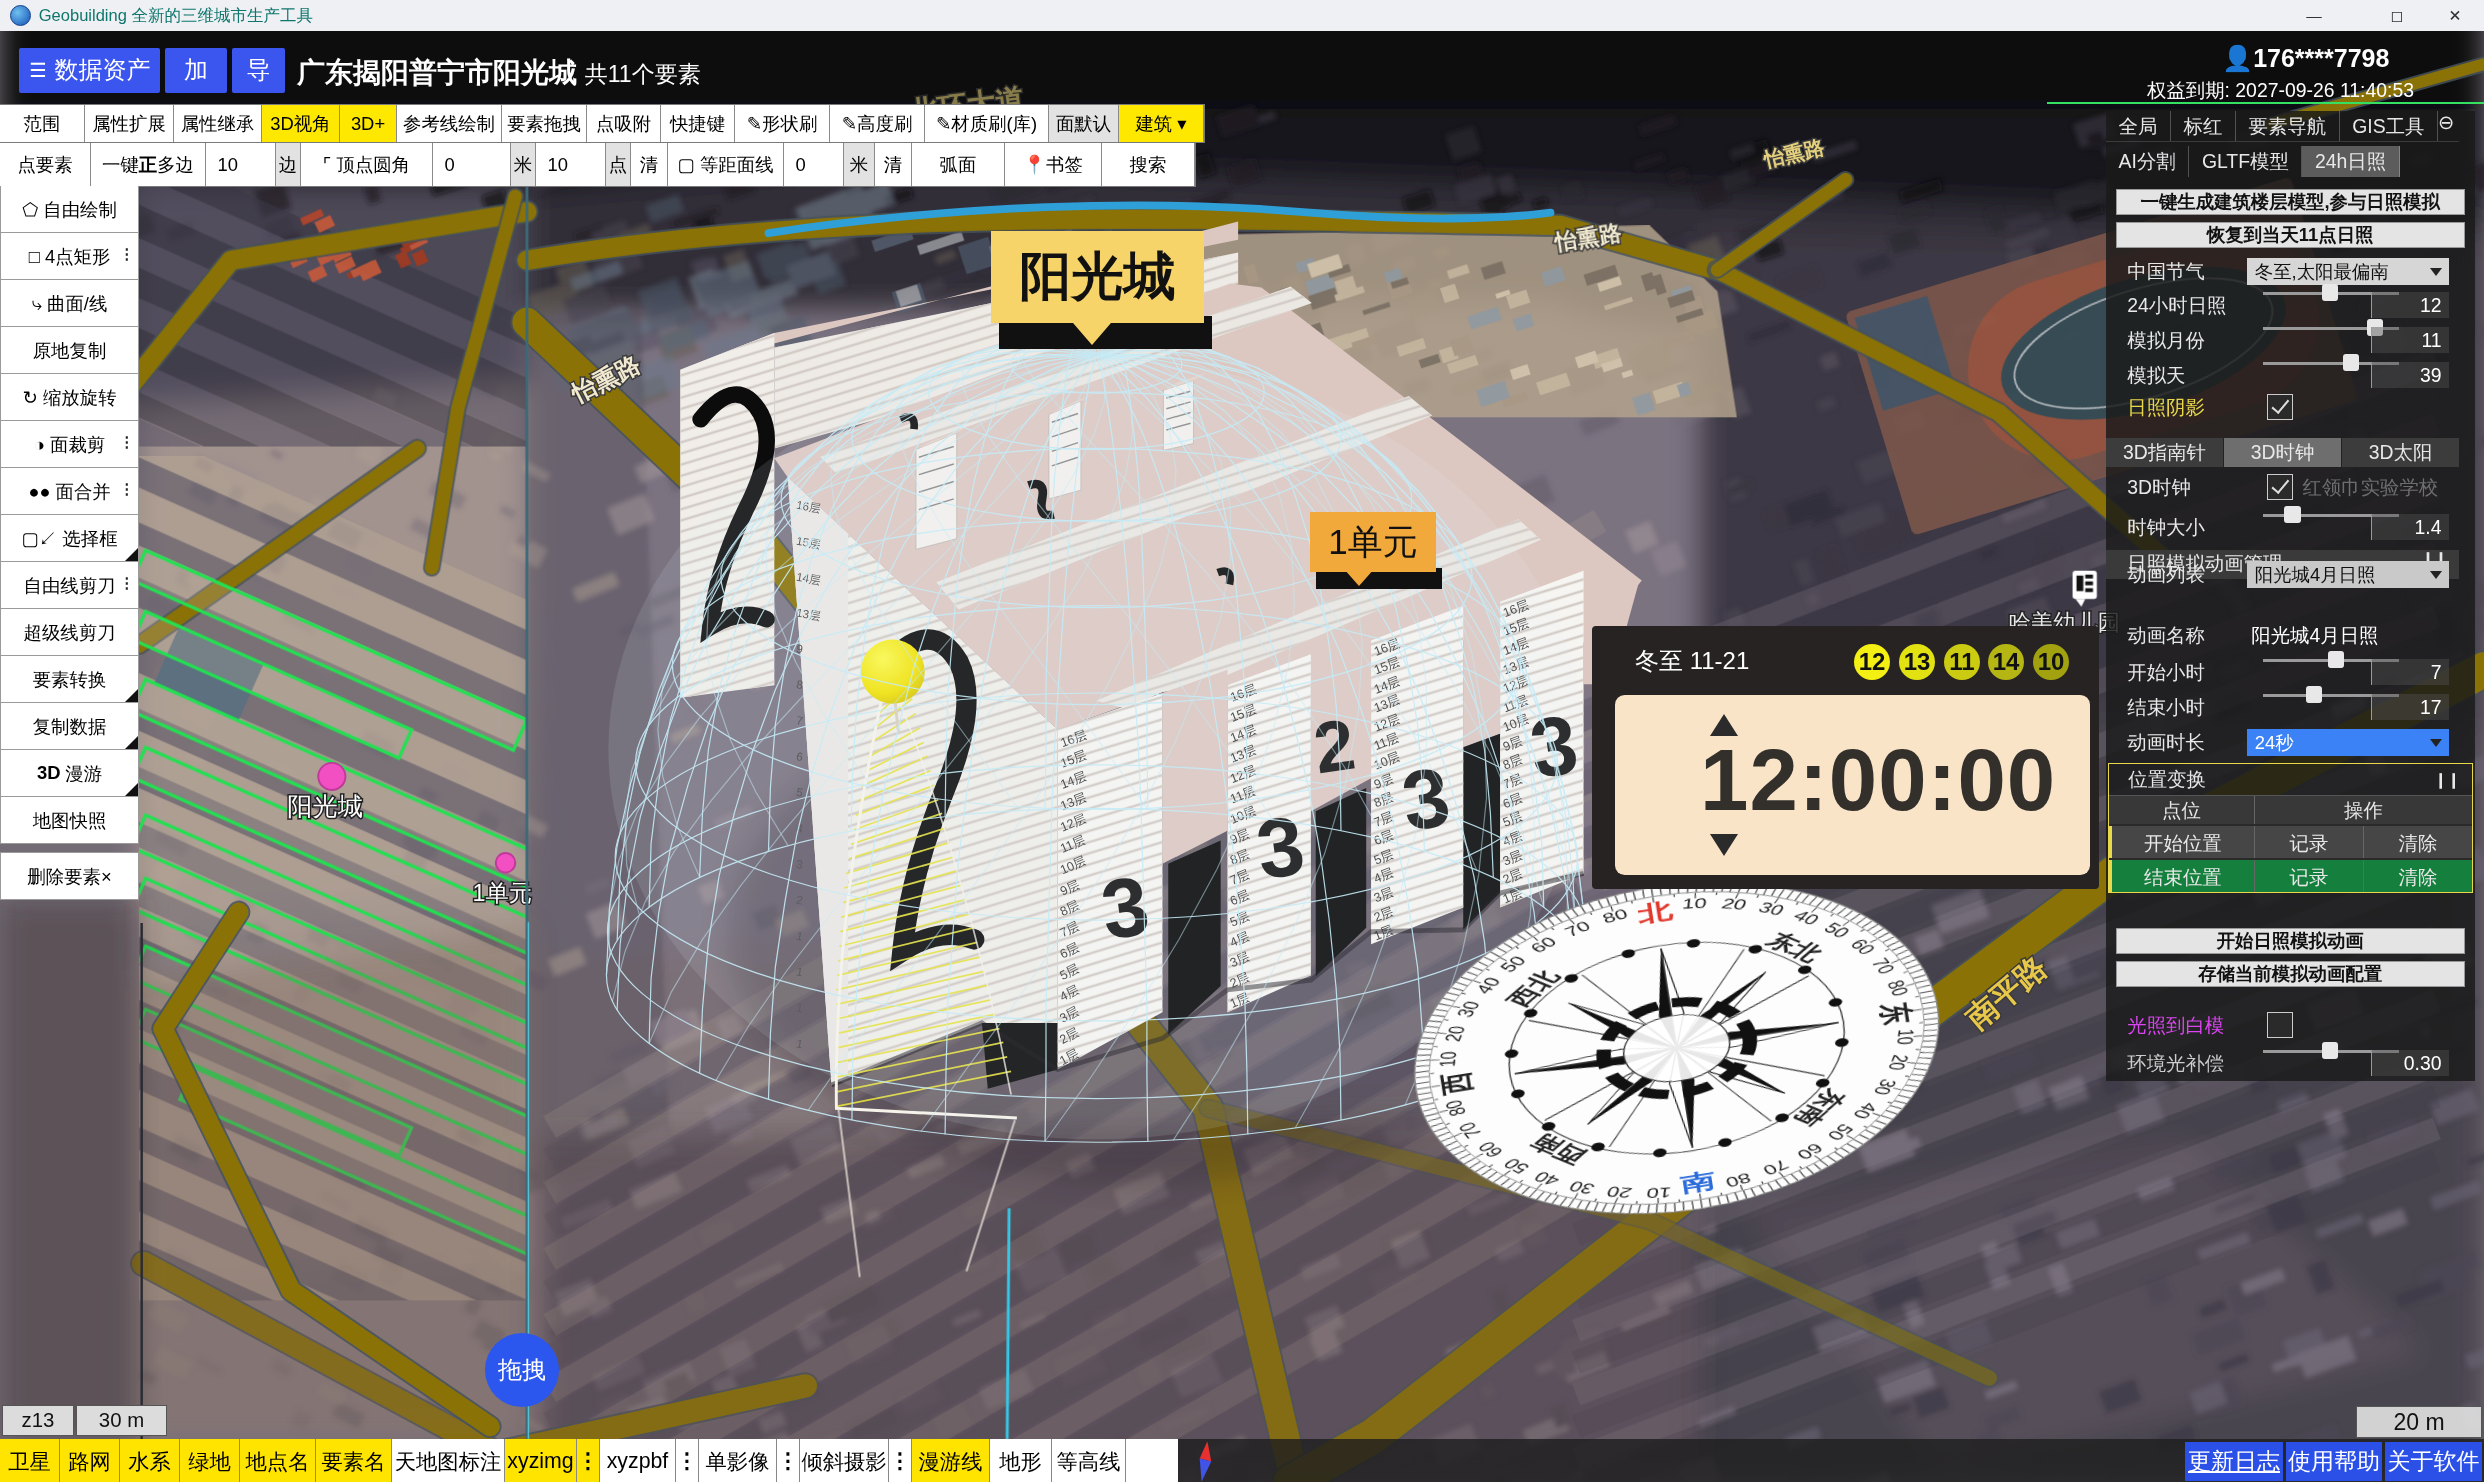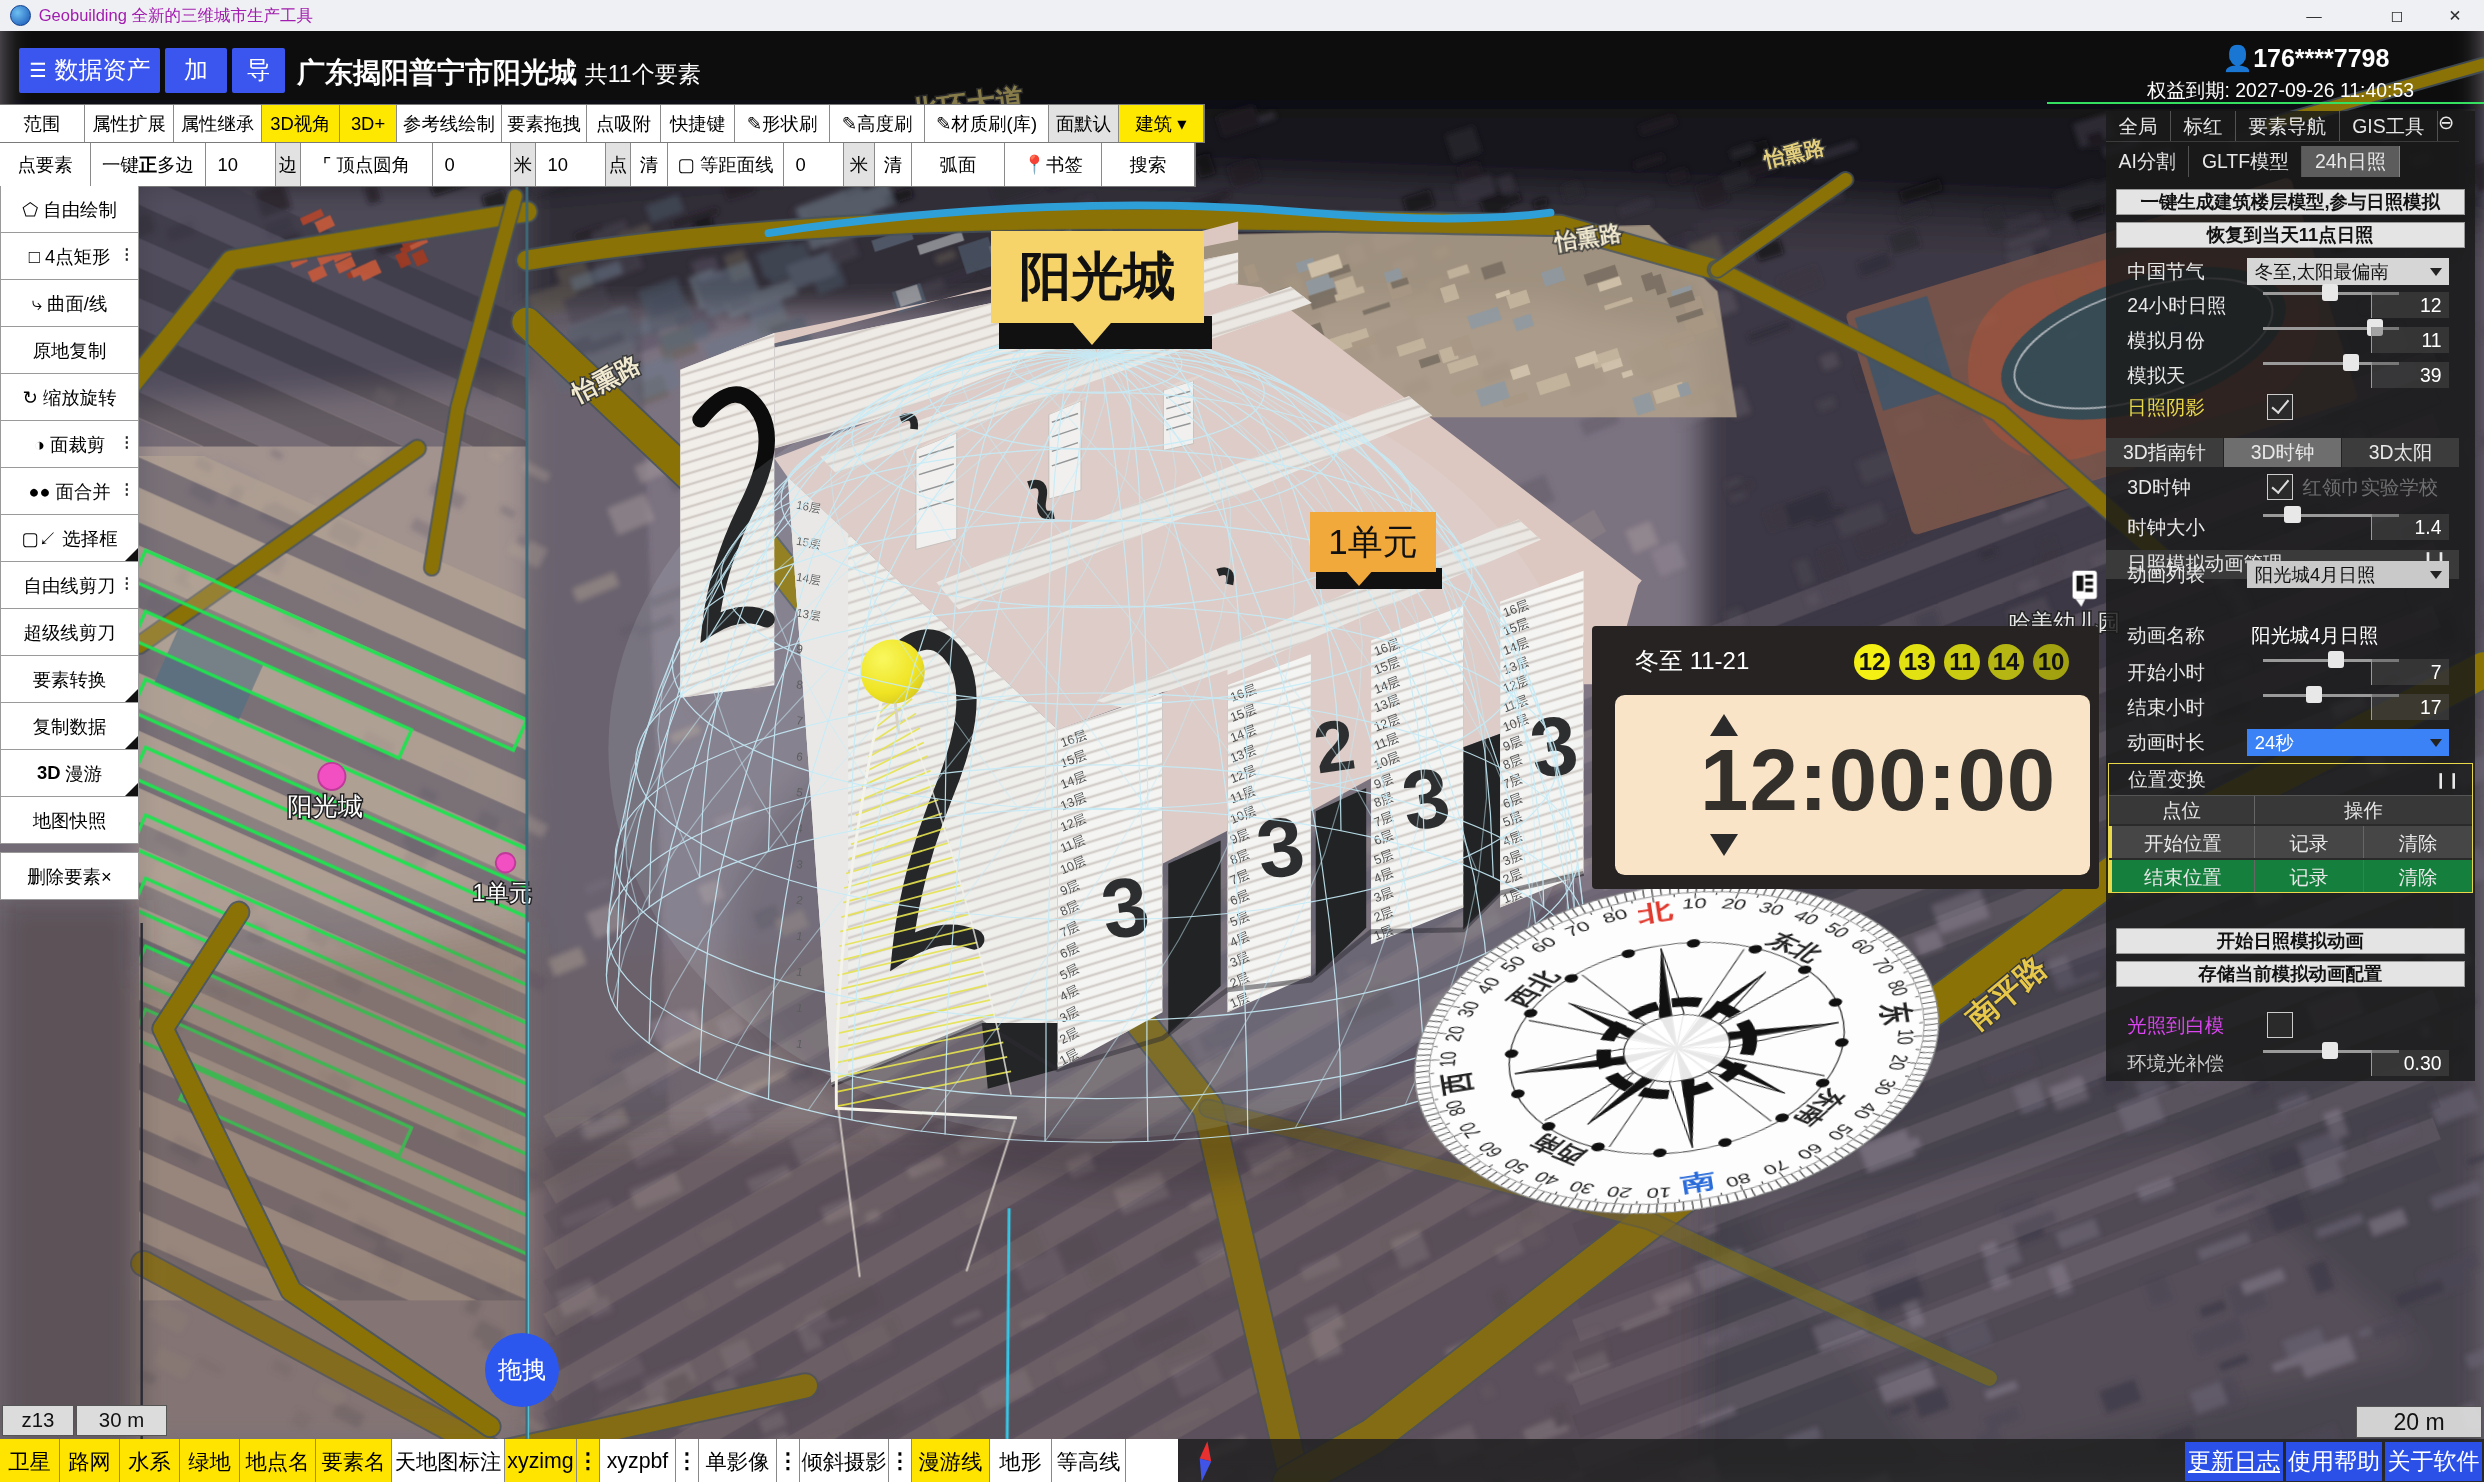--- a/index.html
+++ b/index.html
@@ -1,18 +1,18 @@
 <!DOCTYPE html>
 <html><head><meta charset="utf-8">
 <style>
 *{margin:0;padding:0;box-sizing:border-box}
 html,body{width:2484px;height:1483px;overflow:hidden;background:#0d0d0d;font-family:"Liberation Sans",sans-serif}
 #stage{position:absolute;left:0;top:0;width:2484px;height:1483px}
 .abs{position:absolute}
-#titlebar{left:0;top:0;width:2484px;height:31px;background:#eef0f3;color:#a21caf;font-size:16.5px;display:flex;align-items:center}
+#titlebar{left:0;top:0;width:2484px;height:31px;background:#eef0f3;color:#0f766e;font-size:16.5px;display:flex;align-items:center}
 #titlebar .logo{width:21.3px;height:21.3px;margin:0 7.8px 0 9.7px;border-radius:50%;background:radial-gradient(circle at 35% 35%,#6ec0f0,#1450b4);border:1.9px solid #0d3c8c}
 .wbtn{position:absolute;top:0;height:31px;width:56px;display:flex;align-items:center;justify-content:center;color:#333;font-size:15.5px}
 #menubar{left:0;top:31px;width:2484px;height:73px;color:#fff}
 .bluebtn{position:absolute;top:16.5px;height:45px;background:#3b55ef;color:#fff;display:flex;align-items:center;justify-content:center;font-size:24px;border-radius:1.9px}
 #row1{left:0;top:104px;height:39px;display:flex;background:#fff;border:1px solid #7a7a7a;border-left:none}
 #row2{left:0;top:143px;height:44px;display:flex;background:#fff;border:1px solid #7a7a7a;border-top:none;border-left:none}
 .tb{display:flex;align-items:center;justify-content:center;font-size:18.4px;color:#000;border-right:1px solid #8a8a8a;background:#fff;white-space:nowrap;padding:0 9.7px}
 .tb.yel{background:#ffe800}
 .tb.gray{background:#e2e2e2}
 .tb.inp{justify-content:flex-start;padding-left:11.6px}

